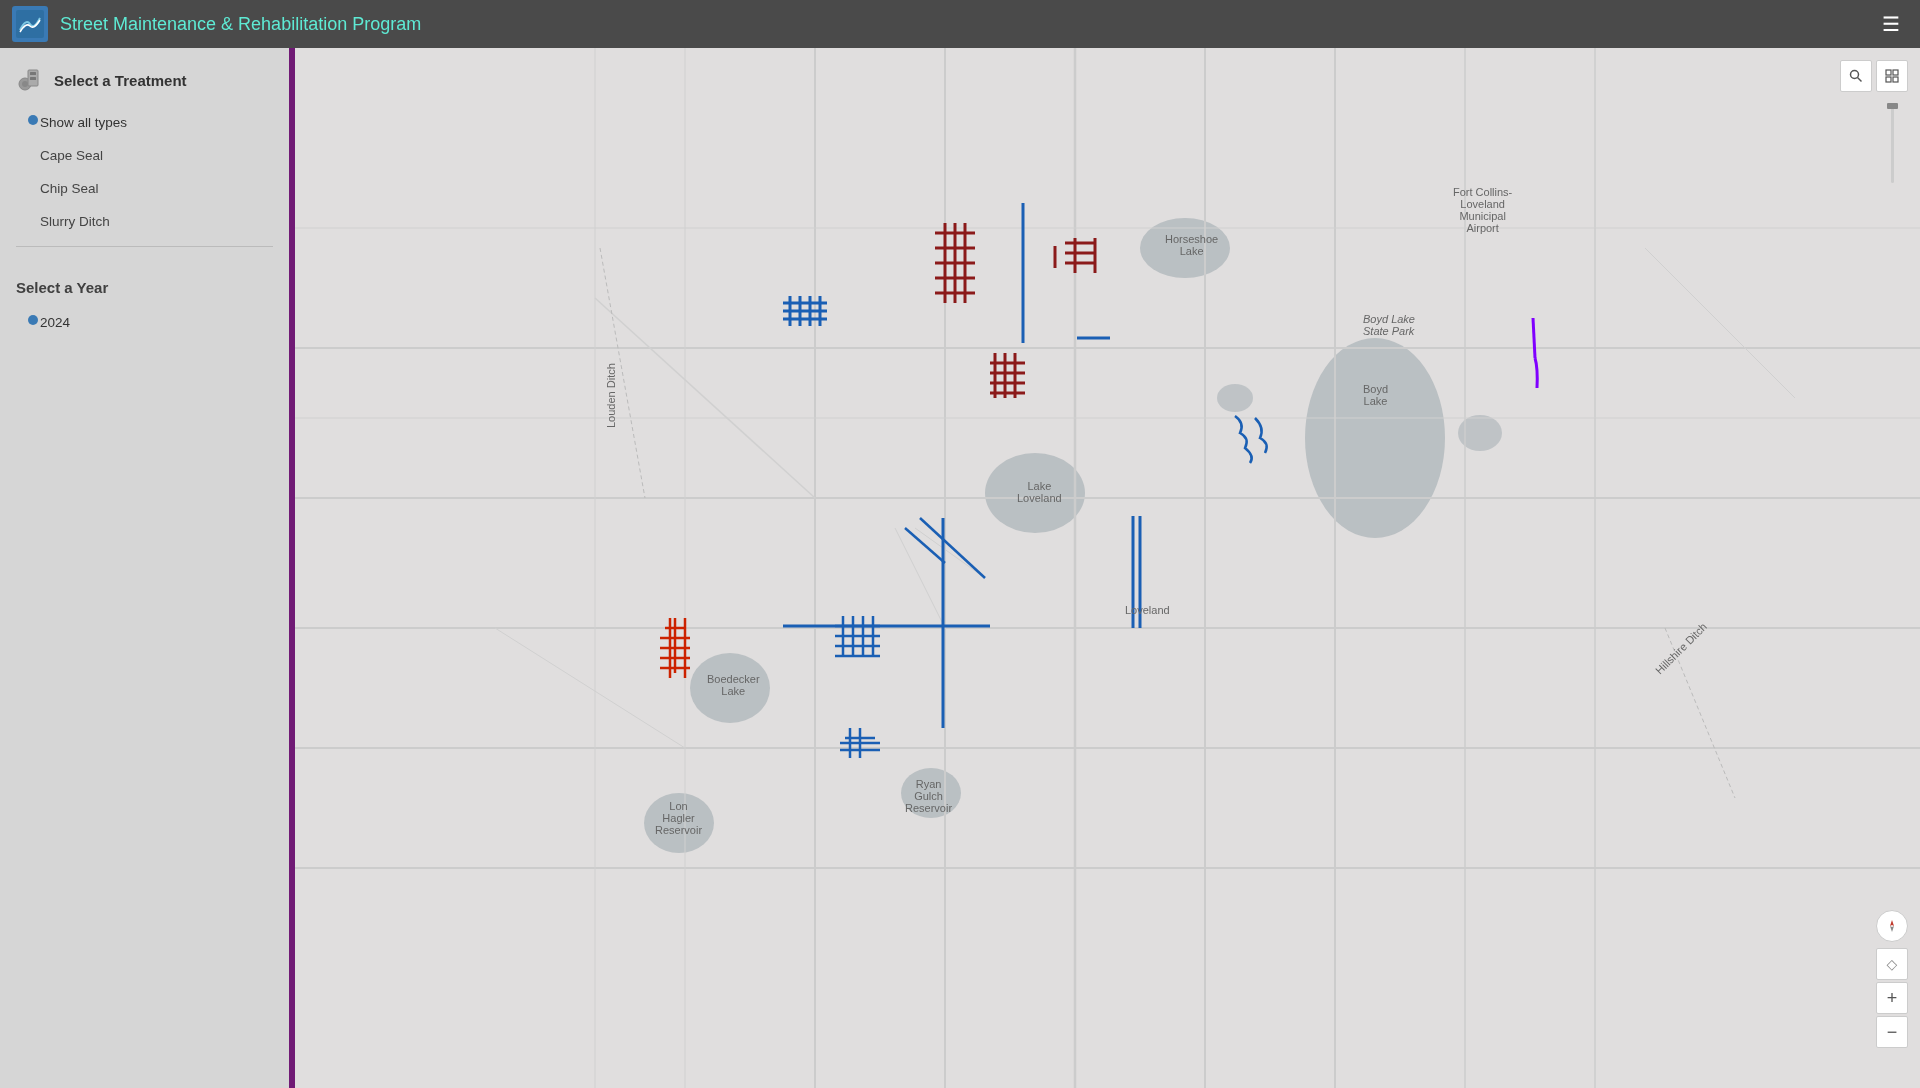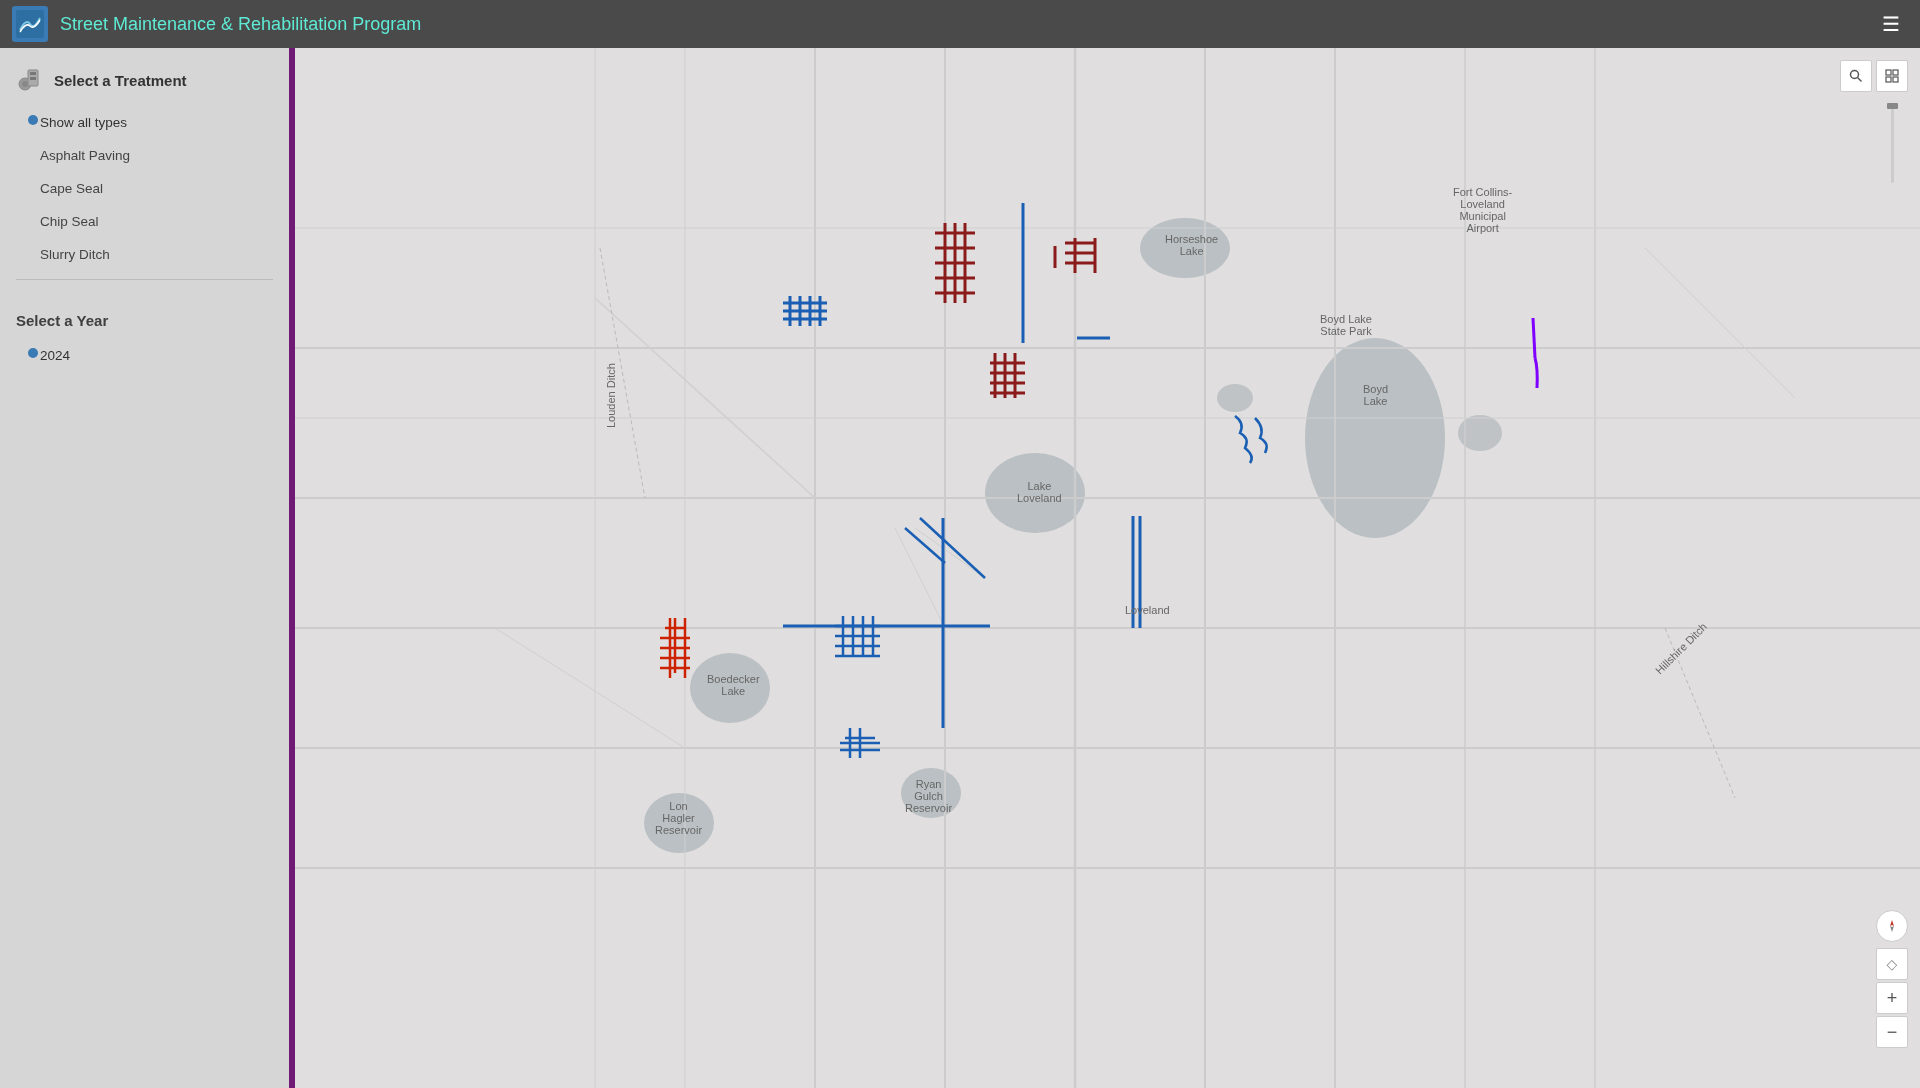--- a/index.html
+++ b/index.html
@@ -213,24 +213,20 @@
       <span>Select a Treatment</span>
     </div>
 
     <div>
       <div class="sidebar-item active">
         <span class="dot"></span>
         <span>Show all types</span>
       </div>
       <div class="sidebar-item">
         <span class="dot-empty"></span>
-        <span>Asphalt Paving</span>
-      </div>
-      <div class="sidebar-item">
-        <span class="dot-empty"></span>
         <span>Cape Seal</span>
       </div>
       <div class="sidebar-item">
         <span class="dot-empty"></span>
         <span>Chip Seal</span>
       </div>
       <div class="sidebar-item">
         <span class="dot-empty"></span>
         <span>Slurry Ditch</span>
       </div>
@@ -381,21 +377,21 @@
 
       <path d="M940 368 Q950 375 945 385 Q955 390 950 400 Q960 408 955 415" stroke="#1a5fb4" stroke-width="2.5" fill="none"></path>
       <path d="M960 370 Q970 380 965 390 Q975 395 970 405" stroke="#1a5fb4" stroke-width="2.5" fill="none"></path>
 
       <line x1="1238" y1="270" x2="1240" y2="310" stroke="#8000ff" stroke-width="3"></line>
       <path d="M1240 310 Q1243 320 1242 340" stroke="#8000ff" stroke-width="3" fill="none"></path>
 
     </svg>
 
     <div class="map-label" style="left:870px;top:185px;text-align:center;">Horseshoe<br>Lake</div>
-    <div class="map-label" style="left:1025px;top:265px;text-align:center;">Boyd Lake<br>State Park</div>
+    <div class="map-label" style="left:1068px;top:265px;font-style:italic;">Boyd Lake<br>State Park</div>
     <div class="map-label" style="left:1068px;top:335px;text-align:center;">Boyd<br>Lake</div>
     <div class="map-label" style="left:1158px;top:138px;text-align:center;">Fort Collins-<br>Loveland<br>Municipal<br>Airport</div>
     <div class="map-label" style="left:722px;top:432px;text-align:center;">Lake<br>Loveland</div>
     <div class="map-label" style="left:830px;top:556px;">Loveland</div>
     <div class="map-label" style="left:412px;top:625px;text-align:center;">Boedecker<br>Lake</div>
     <div class="map-label" style="left:360px;top:752px;text-align:center;">Lon<br>Hagler<br>Reservoir</div>
     <div class="map-label" style="left:610px;top:730px;text-align:center;">Ryan<br>Gulch<br>Reservoir</div>
     <div class="map-label" style="left:310px;top:380px;transform:rotate(-90deg);transform-origin:left top;">Louden Ditch</div>
     <div class="map-label" style="left:1358px;top:620px;transform:rotate(-45deg);transform-origin:left top;">Hillshire Ditch</div>
 

